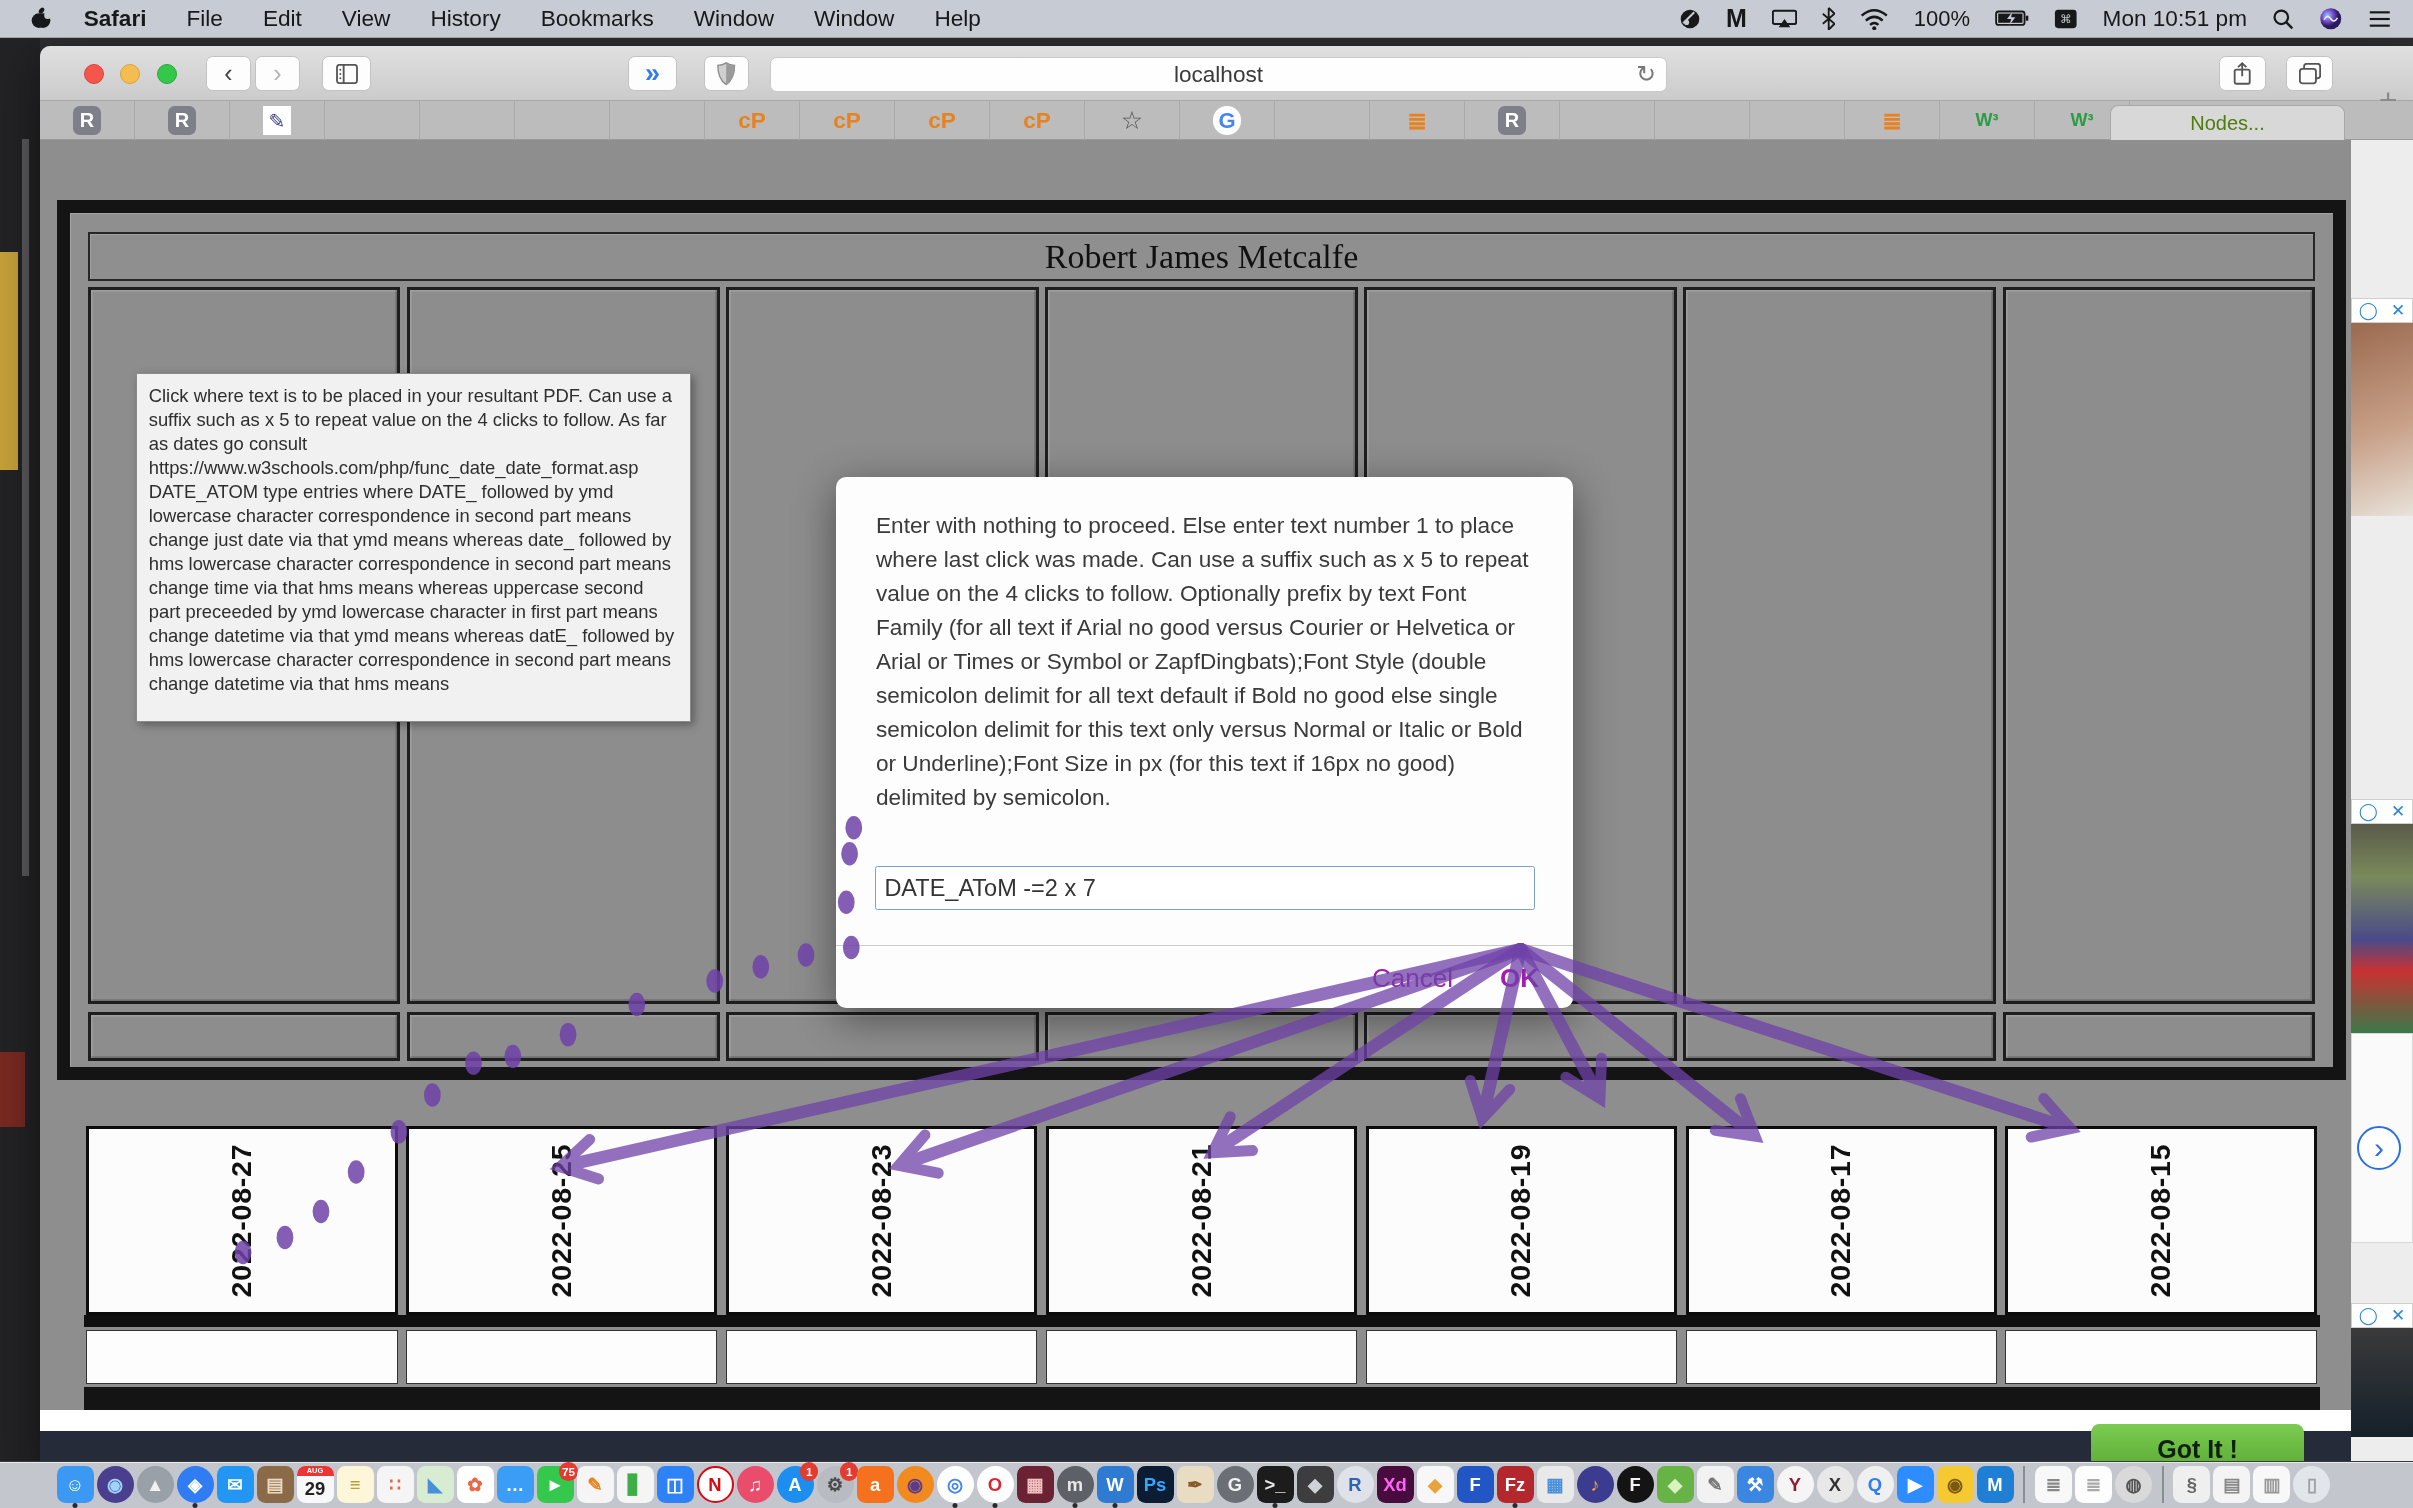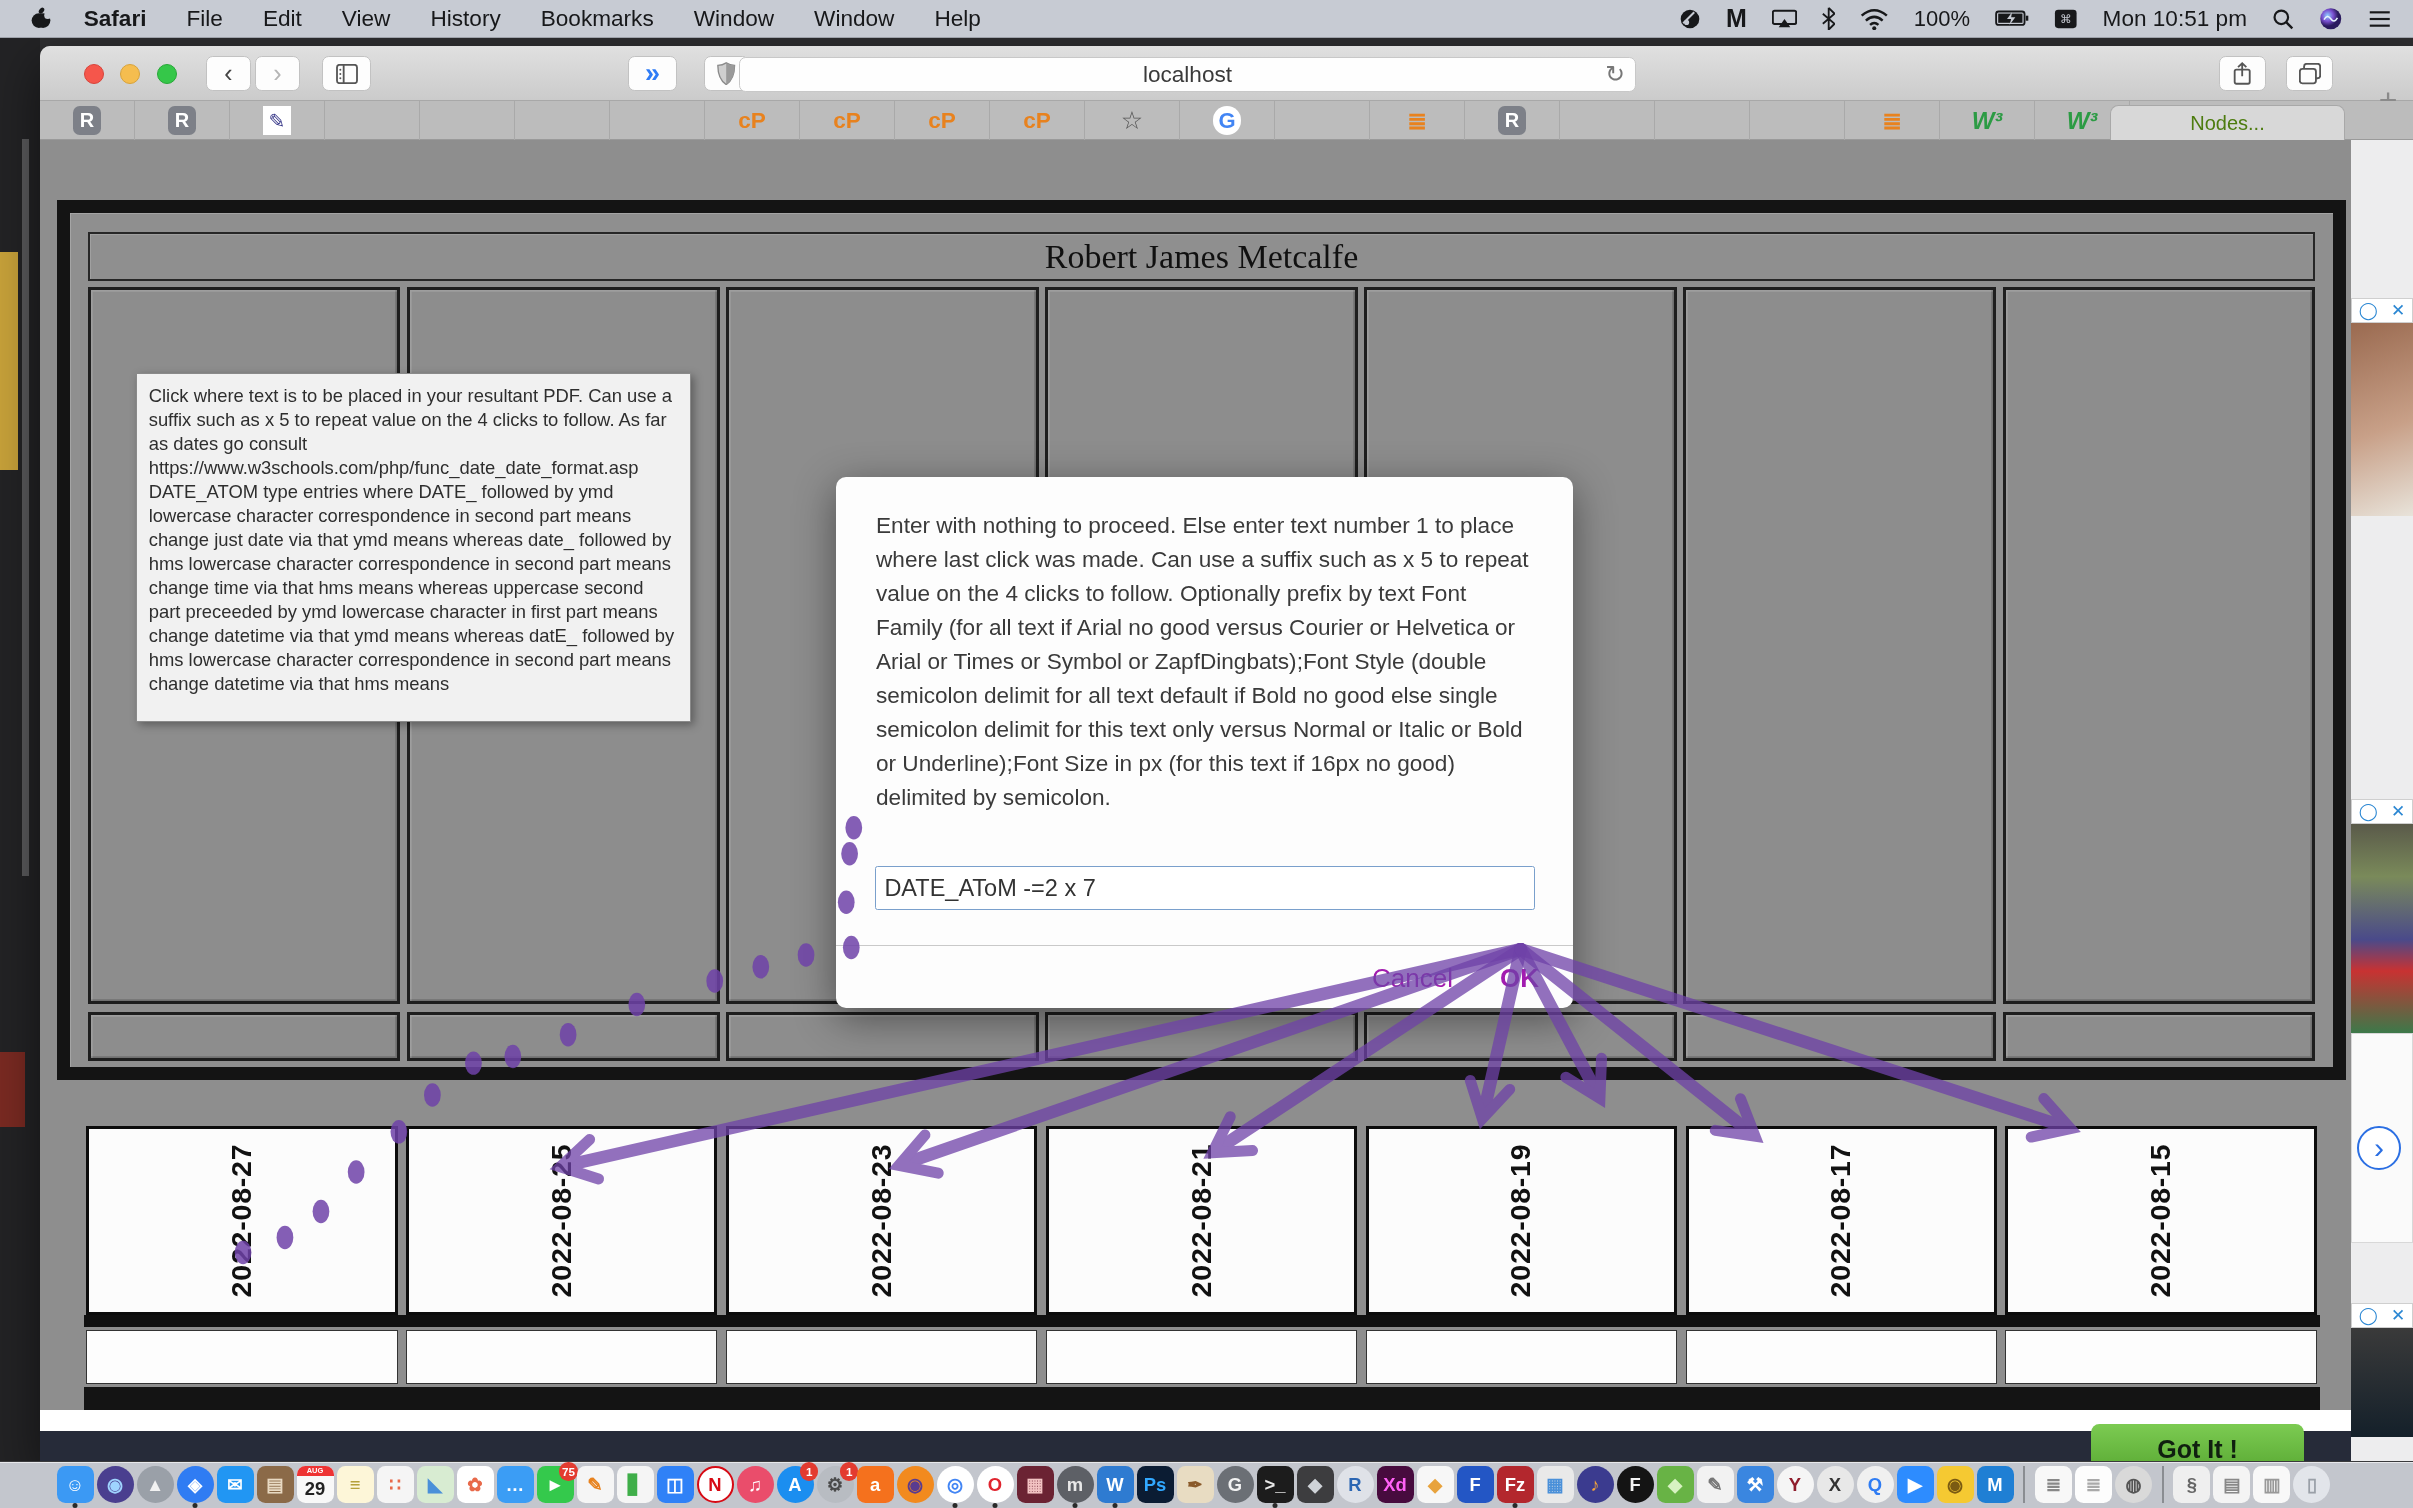--- a/index.html
+++ b/index.html
@@ -37,21 +37,21 @@
   #tl-close { left:44px; background:#f5564b; border:0.8px solid #d8433a; }
   #tl-min { left:80px; background:#f5bd4f; border:0.8px solid #d8a33a; }
   #tl-zoom { left:117px; background:#35c749; border:0.8px solid #28a838; }
   .tbtn { top:10px; height:35px; background:#fdfdfd; border:0.8px solid #c2c2c2; border-radius:6.7px;
     display:flex; align-items:center; justify-content:center; color:#555; font-size:25px; }
   #btn-back { left:166px; width:45px; color:#444; }
   #btn-fwd { left:215px; width:45px; color:#b5b5b5; }
   #btn-sidebar { left:282px; width:49px; }
   #btn-speed { left:588px; width:49px; color:#2f7cf6; font-weight:bold; font-size:27px; }
   #btn-shield { left:664px; width:45px; }
-  #addressbar { left:699px; top:11px; width:897px; height:35px; background:#fefefe;
+  #addressbar { left:730px; top:11px; width:897px; height:35px; background:#fefefe;
     border:0.8px solid #c8c8c8; border-radius:6.7px; display:flex; align-items:center;
     justify-content:center; font-size:22.6px; color:#3a3a3a; }
   #reload-icon { position:absolute; right:10px; top:1.7px; font-size:23.5px; color:#777; }
   #btn-share { left:2179px; width:47px; }
   #btn-tabs { left:2246px; width:47px; }
   #btn-newtab { left:2326px; width:44px; top:35px; height:39px; background:transparent;
     border:none; color:#8a8a8a; font-size:32px; }
 
   
   #bookmarksbar { left:0; top:55px; width:2373px; height:39px; background:#bcbcbc;
@@ -60,21 +60,21 @@
     align-items:center; justify-content:center; }
   .bk-r { width:28.5px; height:28.5px; background:#7d8088; color:#fff; border-radius:6.7px;
     font-weight:bold; font-size:20px; display:flex; align-items:center; justify-content:center; }
   .bk-pencil { width:28.5px; height:28.5px; background:#fff; color:#3a3a8a; font-size:20px;
     display:flex; align-items:center; justify-content:center; }
   .bk-cp { color:#e8821e; font-weight:bold; font-size:22.6px; }
   .bk-star { color:#555; font-size:25px; }
   .bk-g { width:28.5px; height:28.5px; background:#fff; border-radius:50%; color:#4285f4;
     font-weight:bold; font-size:22px; display:flex; align-items:center; justify-content:center; }
   .bk-so { color:#e8821e; font-size:23.5px; font-weight:bold; }
-  .bk-w3 { color:#2c9b44; font-weight:bold; font-size:24px;font-style:italic; }
+  .bk-w3 { color:#2c9b44; font-weight:bold; font-size:18px; }
   #tab-active { left:2070px; top:59px; width:235px; height:35px; background:#d8d8d8;
     border:0.8px solid #a8a8a8; border-bottom:none; border-radius:8.4px 8.4px 0 0;
     display:flex; align-items:center; justify-content:center; font-size:20px; color:#4d7c0f; }
 
   
   #page { left:0; top:94px; width:2373px; height:1321px; background:#8e8e8e; overflow:hidden; }
   
   #frame { left:17px; top:60px; width:2289px; height:880px; background:#8f8f8f;
     border:13.4px solid #141414; box-shadow:inset 0.8px 0.8px 0 rgba(255,255,255,.25); }
   #title-box { left:48px; top:92px; width:2227px; height:49px; background:#8f8f8f;

